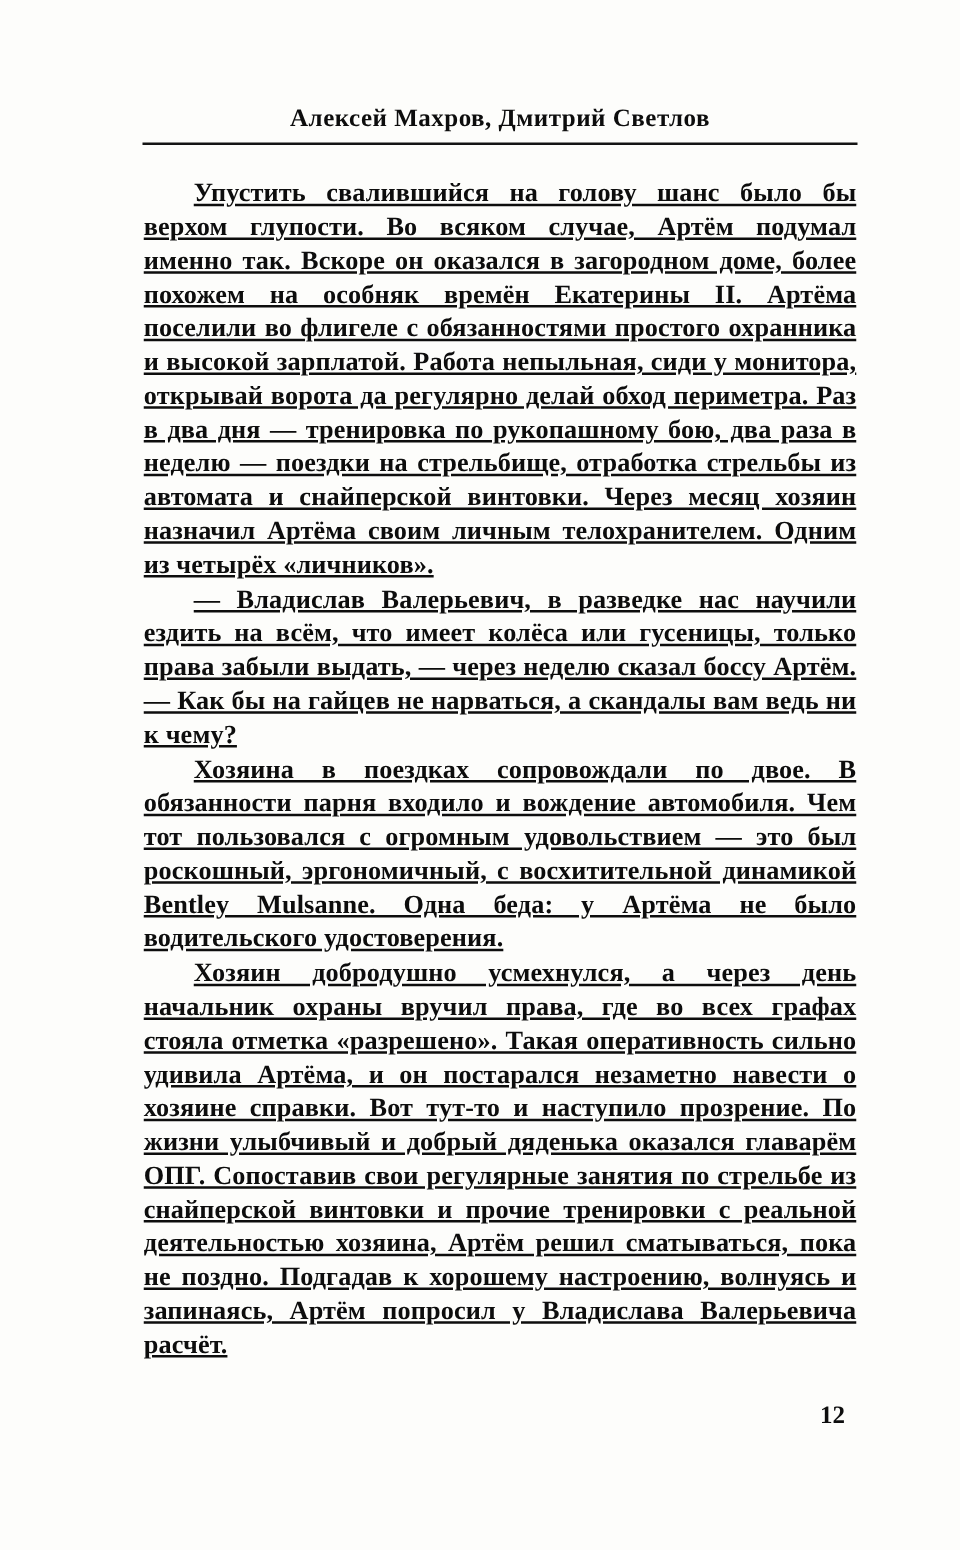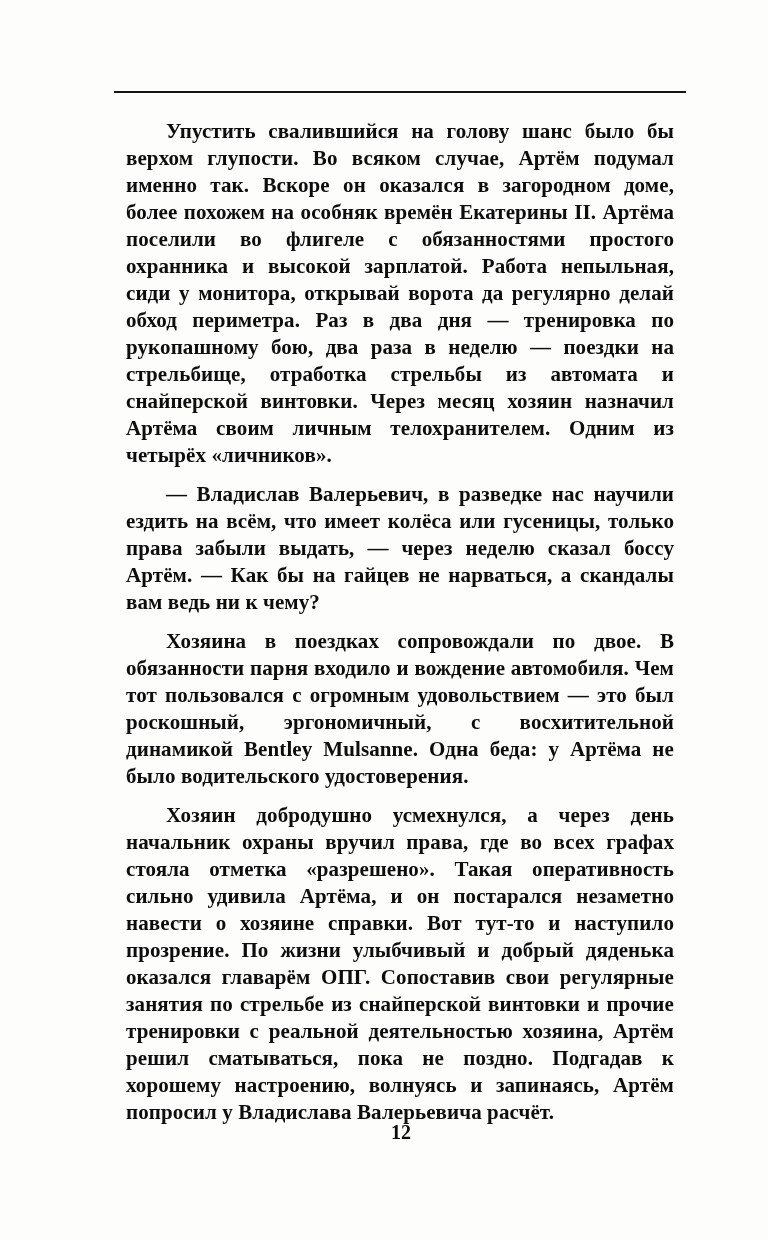--- a/index.html
+++ b/index.html
@@ -35,38 +35,40 @@
   .body-text {
     margin-top: 25px;
     font-size: 21px;
     line-height: 27px;
     text-align: justify;
     letter-spacing: 0.1px;
     hyphens: auto;
     -webkit-hyphens: auto;
   }
   .body-text p {
-    margin: 12px;
+    margin: 1px;
     padding: 0;
     text-indent: 40px;
+    text-decoration: underline;
   }
   .page-number {
     position: absolute;
     bottom: 96px;
     left: 114px;
-    right: 80px;
-    text-align: center;
+    right: 92px;
+    text-align: right;
     font-size: 20px;
   }
 </style>
 </head>
 <body>
 
 <div class="book-page">
   <header class="running-head">
+    <div class="author-line">Алексей Махров, Дмитрий Светлов</div>
     <div class="header-rule"></div>
   </header>
 
   <main class="body-text">
     <p>Упустить свалившийся на голову шанс было бы верхом глупости. Во всяком случае, Артём подумал именно так. Вскоре он оказался в загородном доме, более похожем на особняк времён Екатерины II. Артёма поселили во флигеле с обязанностями простого охранника и высокой зарплатой. Работа непыльная, сиди у монитора, открывай ворота да регулярно делай обход периметра. Раз в два дня — тренировка по рукопашному бою, два раза в неделю — поездки на стрельбище, отработка стрельбы из автомата и снайперской винтовки. Через месяц хозяин назначил Артёма своим личным телохранителем. Одним из четырёх «личников».</p>
     <p>— Владислав Валерьевич, в разведке нас научили ездить на всём, что имеет колёса или гусеницы, только права забыли выдать, — через неделю сказал боссу Артём. — Как бы на гайцев не нарваться, а скандалы вам ведь ни к чему?</p>
     <p>Хозяина в поездках сопровождали по двое. В обязанности парня входило и вождение автомобиля. Чем тот пользовался с огромным удовольствием — это был роскошный, эргономичный, с восхитительной динамикой Bentley Mulsanne. Одна беда: у Артёма не было водительского удостоверения.</p>
     <p>Хозяин добродушно усмехнулся, а через день начальник охраны вручил права, где во всех графах стояла отметка «разрешено». Такая оперативность сильно удивила Артёма, и он постарался незаметно навести о хозяине справки. Вот тут-то и наступило прозрение. По жизни улыбчивый и добрый дяденька оказался главарём ОПГ. Сопоставив свои регулярные занятия по стрельбе из снайперской винтовки и прочие тренировки с реальной деятельностью хозяина, Артём решил сматываться, пока не поздно. Подгадав к хорошему настроению, волнуясь и запинаясь, Артём попросил у Владислава Валерьевича расчёт.</p>
   </main>
 

